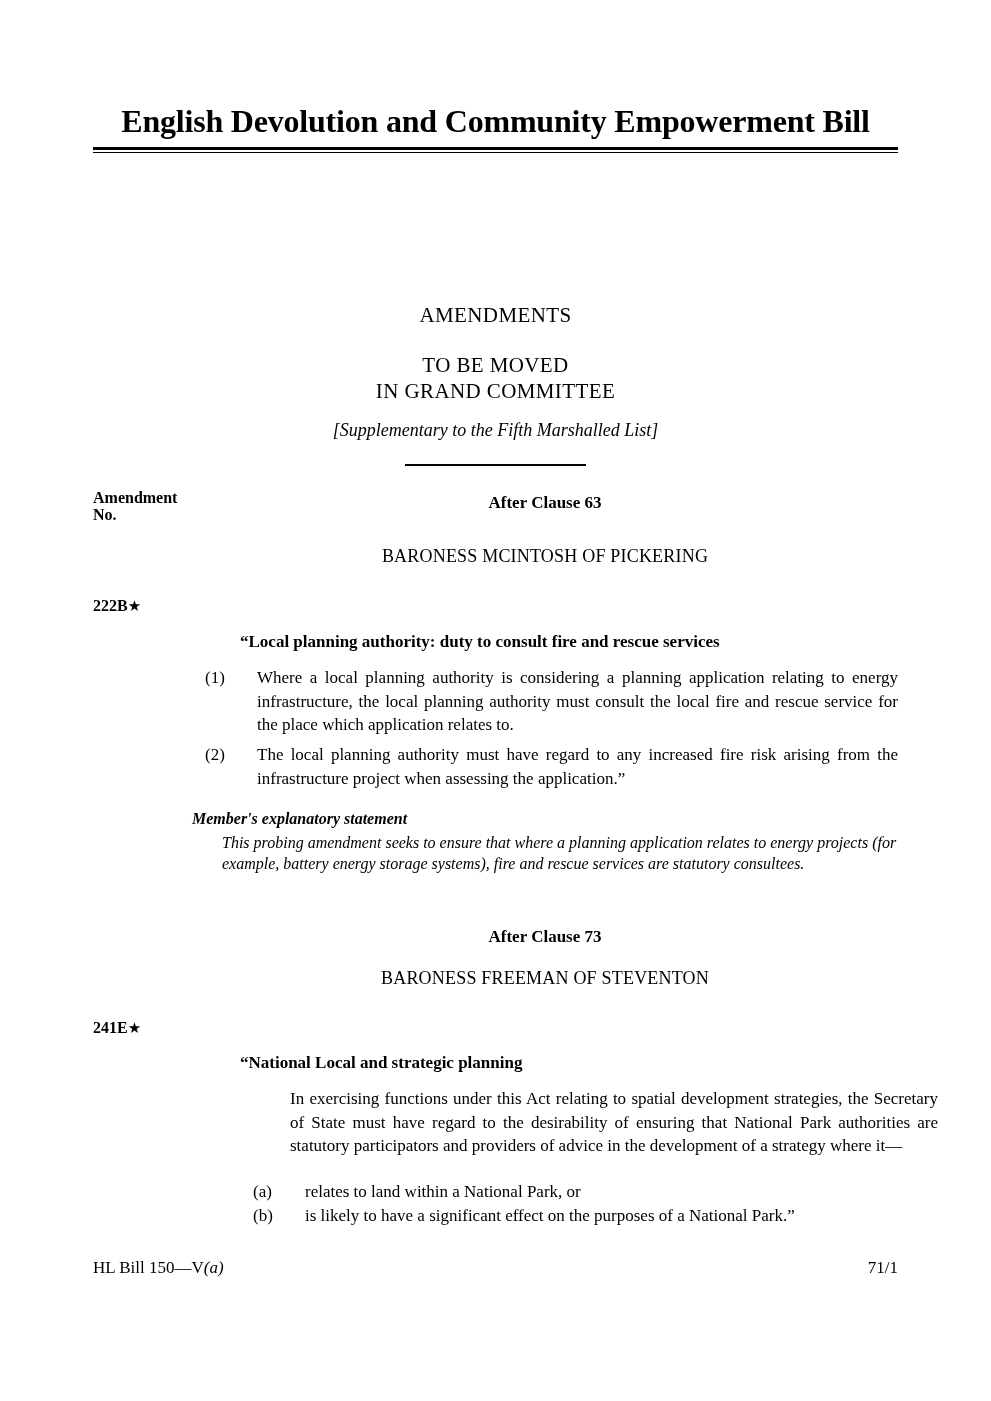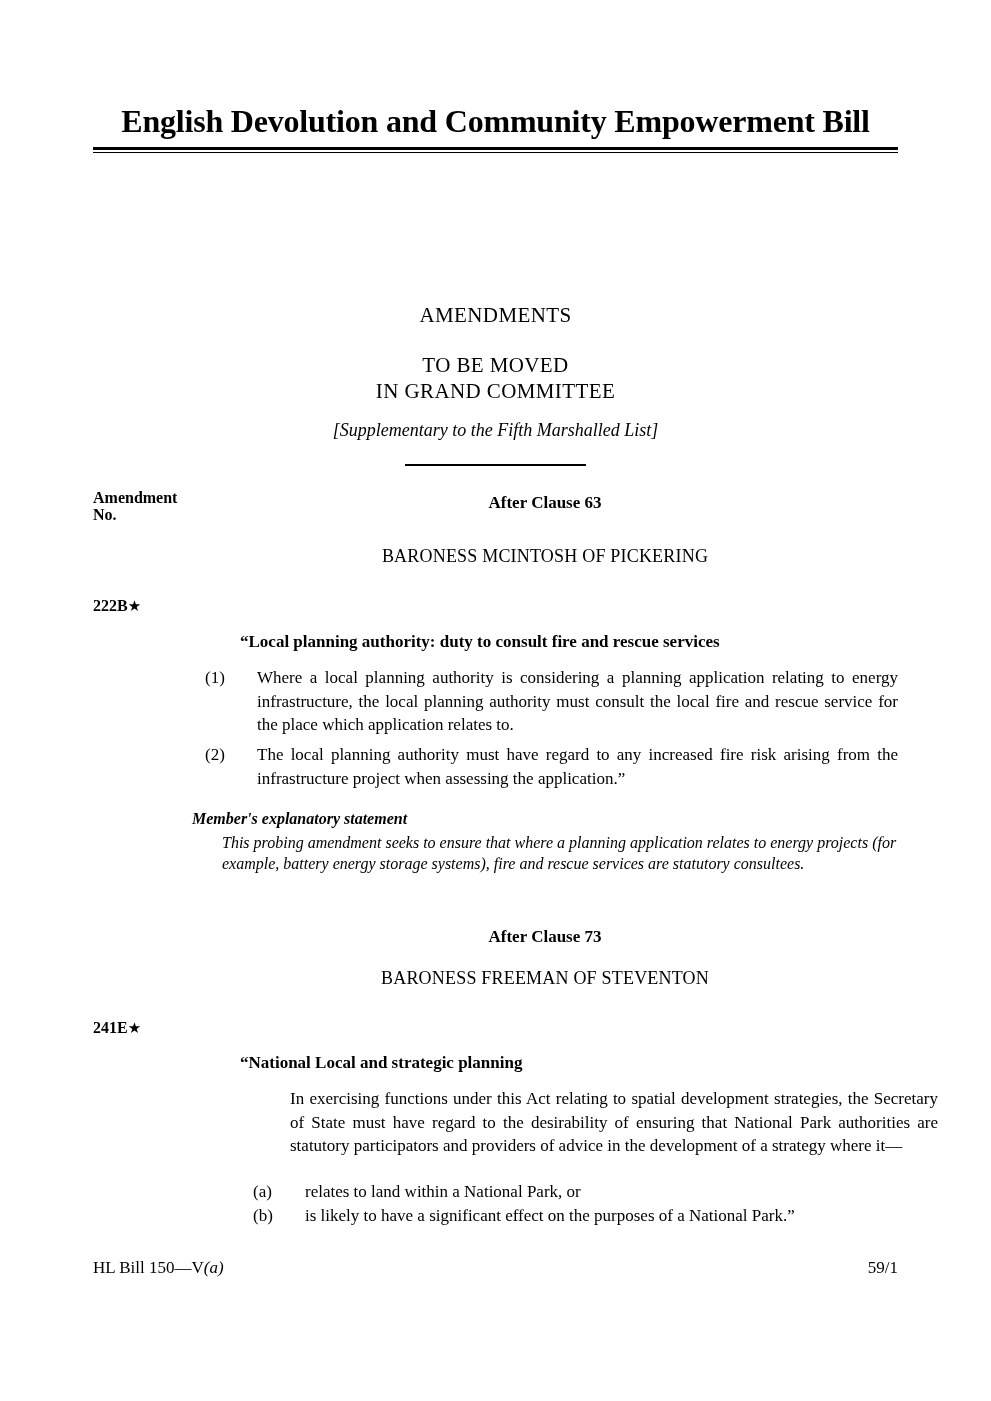--- a/index.html
+++ b/index.html
@@ -253,15 +253,15 @@
   </div>
 
   <div class="subpara" style="left:253px; top:1204px; width:645px;">
     <span class="marker">(b)</span>
     <div class="body" style="text-align:left;">is likely to have a significant effect on the purposes of a National Park.”</div>
   </div>
 
   <div class="footer-left">
     <span>HL Bill 150—V</span><em>(a)</em>
   </div>
-  <div class="footer-right">59/1</div>
+  <div class="footer-right">71/1</div>
 
 </div>
 
 </body></html>

